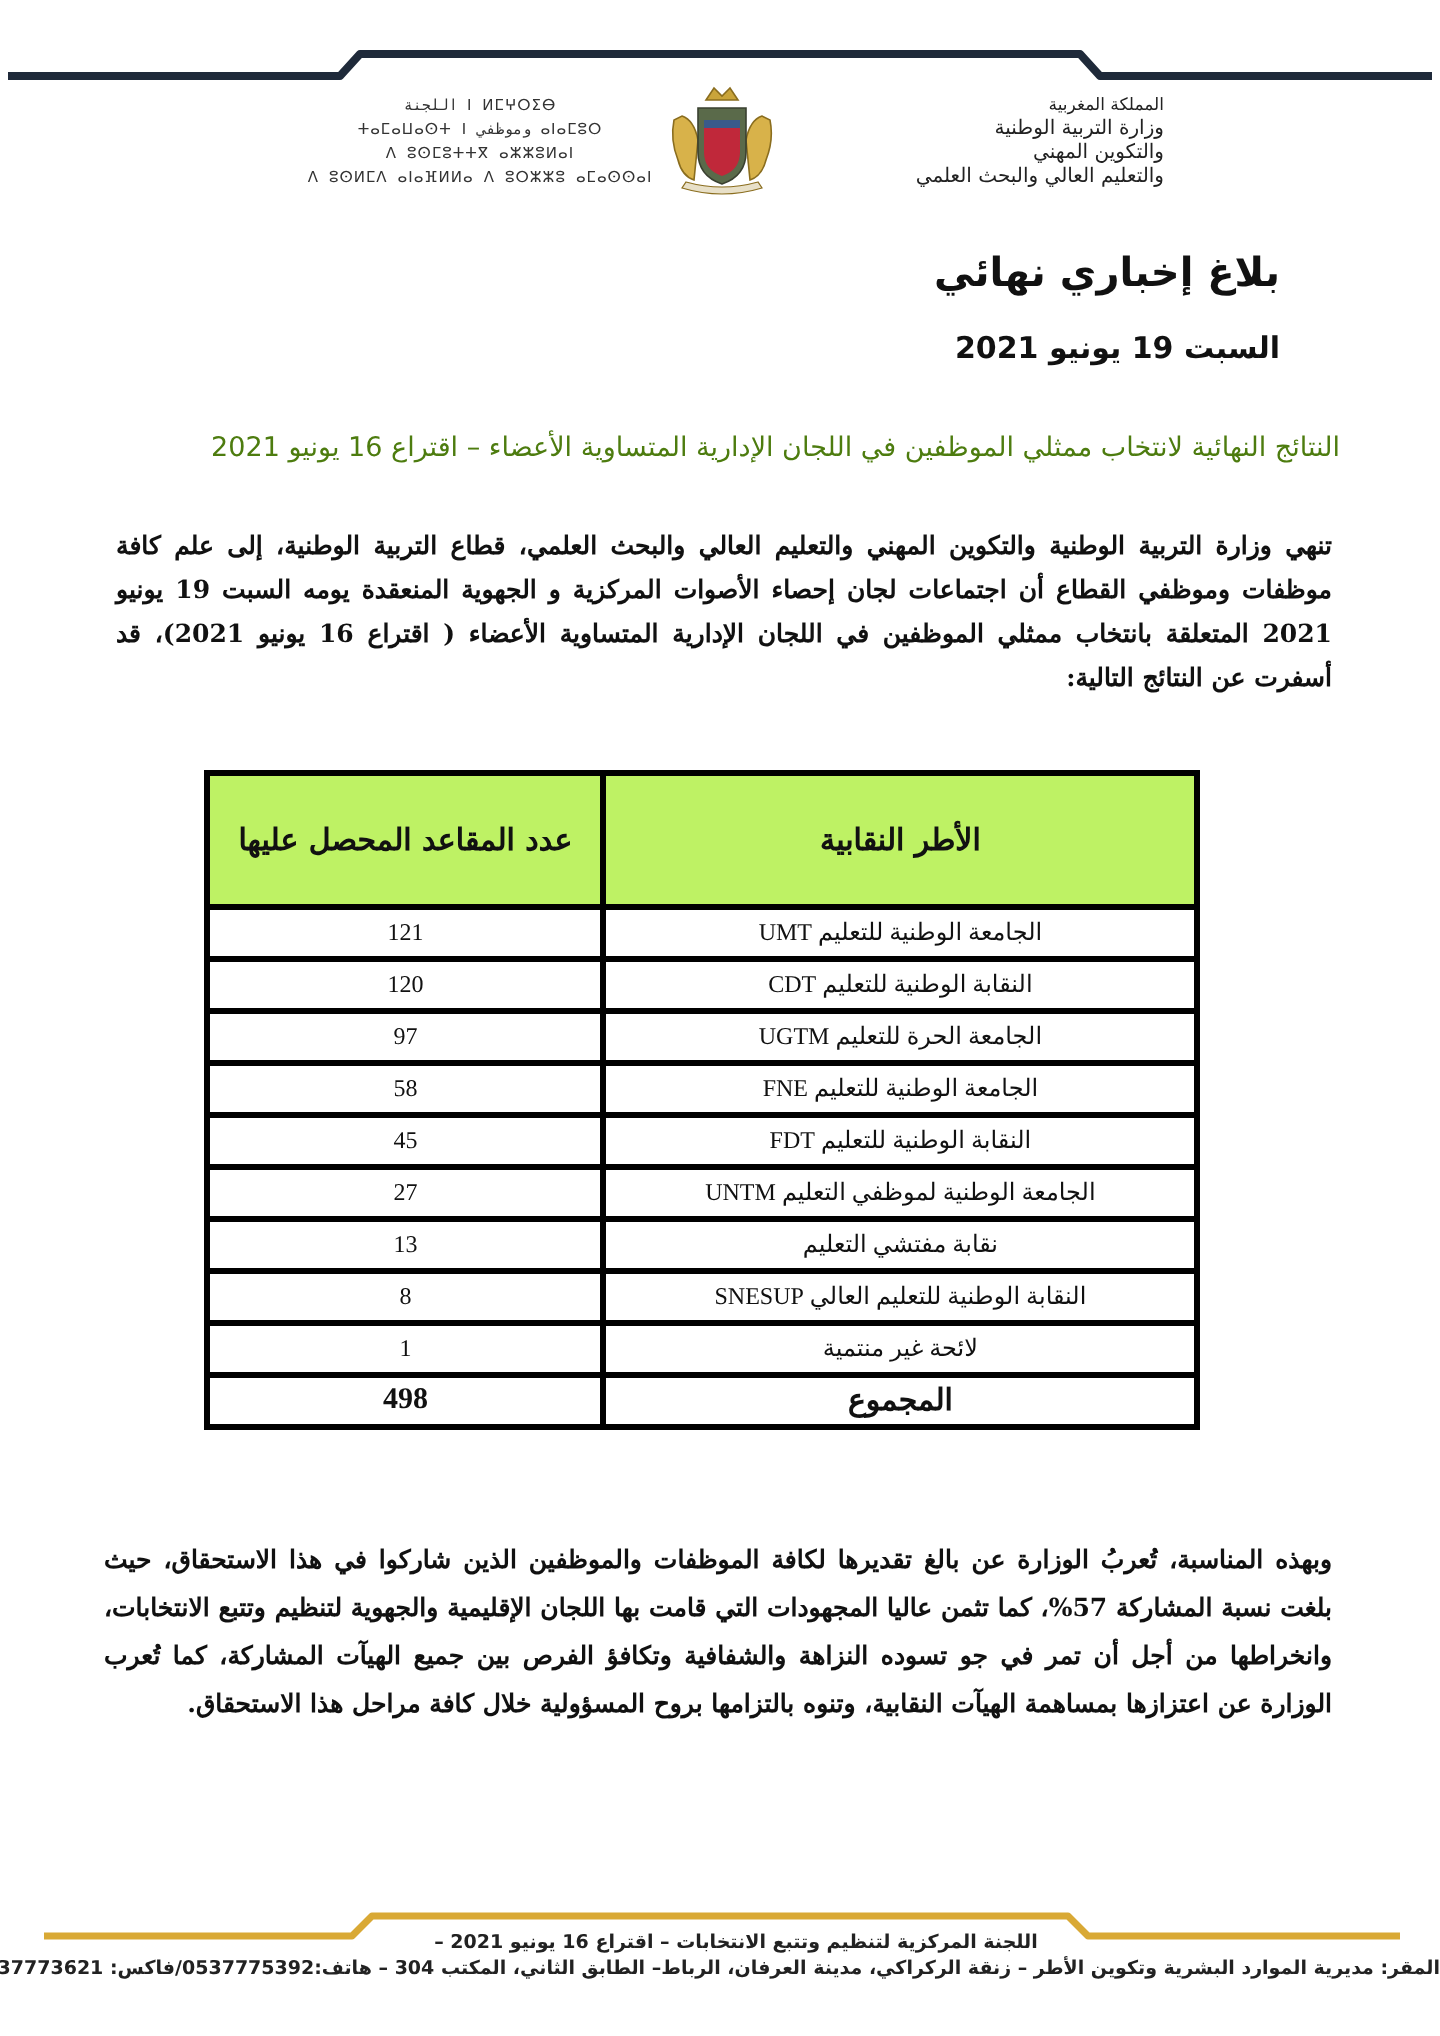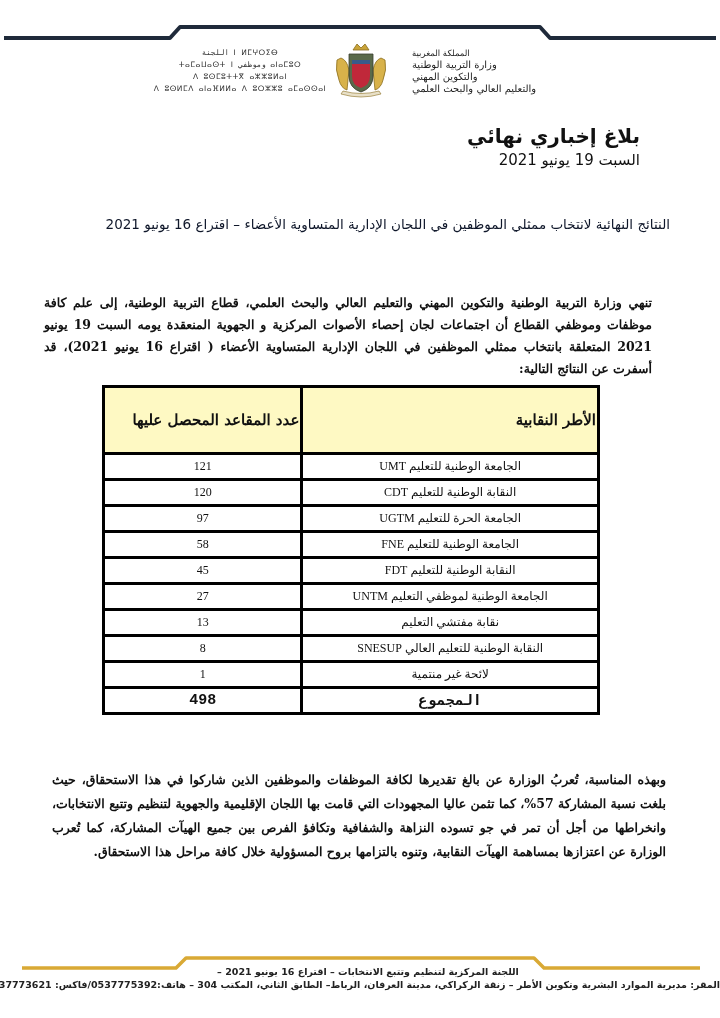--- a/index.html
+++ b/index.html
@@ -4,40 +4,40 @@
 <style>
   html, body { margin:0; padding:0; background:#ffffff; }
   body { width:720px; height:1018px; position:relative; overflow:hidden; font-family:"DejaVu Sans", sans-serif; color:#111; }
   .abs { position:absolute; }
   .rtl { direction:rtl; text-align:right; }
 
   
   .hdr-line { left:0; top:0; width:720px; height:40px; }
 
   
-  .lh-ar { left:412px; top:47px; width:170px; text-align:left; direction:rtl; font-family:"DejaVu Serif", serif; font-size:10px; line-height:12px; color:#222; }
+  .lh-ar { left:412px; top:47px; width:170px; text-align:right; direction:rtl; font-family:"DejaVu Serif", serif; font-size:10px; line-height:12px; color:#222; }
   .lh-ar div:first-child { font-size:8.5px; }
   .lh-tf { left:150px; top:47px; width:180px; text-align:center; font-family:"DejaVu Sans Mono", monospace; font-size:7.5px; line-height:12px; color:#333; letter-spacing:0.5px; }
   .emblem { left:333px; top:40px; width:56px; height:60px; }
 
   .notice-title { right:80px; top:124px; font-weight:bold; font-size:20px; }
-  .notice-date  { right:80px; top:151px; font-weight:normal; font-size:15px; }
+  .notice-date  { right:80px; top:165px; font-weight:bold; font-size:15px; }
 
-  .subtitle { left:70px; top:216px; width:600px; text-align:right; direction:rtl; font-size:13.5px; color:#0f172a; }
+  .subtitle { left:70px; top:216px; width:600px; text-align:right; direction:rtl; font-size:13.5px; color:#4d7c0f; }
 
-  .intro { left:44px; top:262px; width:608px; direction:rtl; text-align:justify; font-family:"DejaVu Serif", serif; font-weight:bold; font-size:12.5px; line-height:22px;margin-top:30px; }
+  .intro { left:58px; top:262px; width:608px; direction:rtl; text-align:justify; font-family:"DejaVu Serif", serif; font-weight:bold; font-size:12.5px; line-height:22px; }
 
   
   .results { left:102px; top:385px; width:498px; border-collapse:collapse; direction:rtl; font-family:"Liberation Serif", serif; }
   .results th, .results td { border:3px solid #000; text-align:center; }
-  .results th { background:#fef9c3; height:62px; font-size:15px; font-weight:bold; font-family:"DejaVu Serif", serif;text-align:right; }
+  .results th { background:#bef264; height:62px; font-size:15px; font-weight:bold; font-family:"DejaVu Serif", serif; }
   .results td { height:23px; font-size:12px; padding:0; }
   .results .col-name { width:296px; }
   .results .col-seats { width:196px; }
-  .results tr.total td { font-weight:bold; font-family:Liberation Mono, monospace; font-size:15px; }
+  .results tr.total td { font-weight:bold; font-family:Liberation Serif, serif; font-size:15px; }
 
   .closing { left:52px; top:768px; width:614px; direction:rtl; text-align:justify; font-family:"DejaVu Serif", serif; font-weight:bold; font-size:12.5px; line-height:24px; }
 
   
   .ftr-line { left:0; top:950px; width:720px; height:25px; }
   .ftr { left:0; top:965px; width:720px; text-align:center; font-size:9.5px; line-height:13px; color:#222; }
   .ftr .line1 { direction:rtl; font-weight:bold;margin-left:16px; }
   .ftr .line2 { direction:rtl; font-weight:bold; white-space:nowrap; }
   .ftr .line3 { font-weight:bold; }
 </style>

